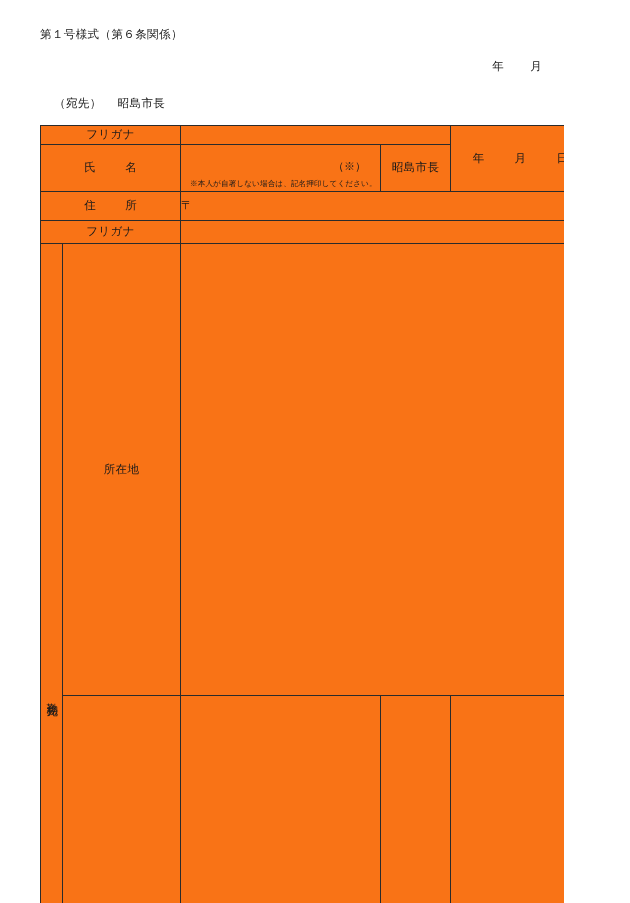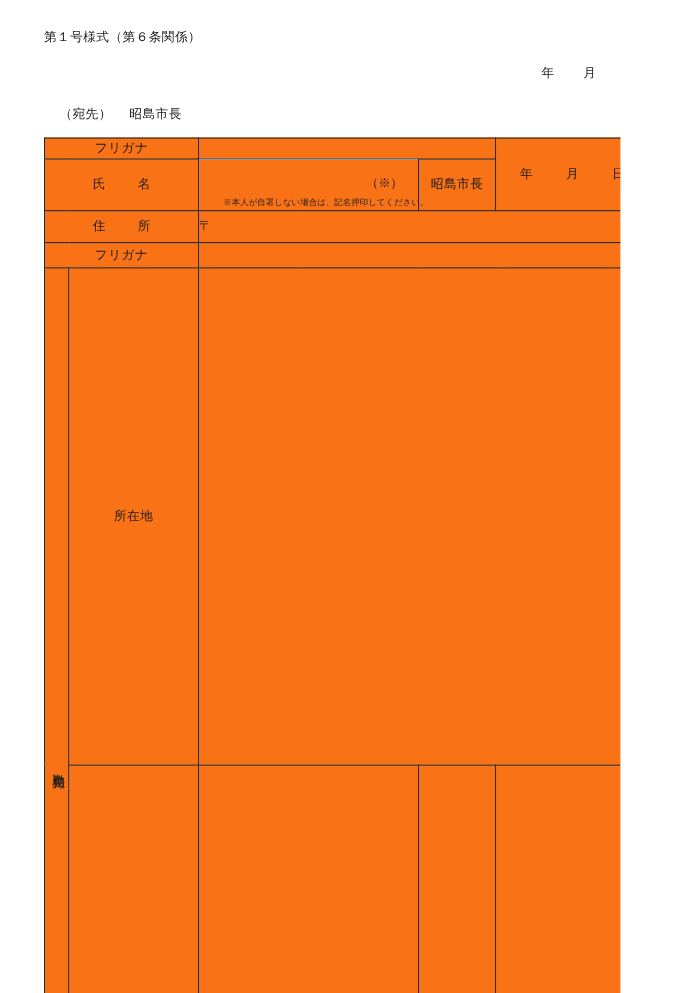--- a/index.html
+++ b/index.html
@@ -110,21 +110,21 @@
     height: 46px;
   }
   .name-cell .star {
     position: absolute;
     right: 14px;
     bottom: 17px;
     font-size: 11px;
   }
   .name-cell .note {
     position: absolute;
-    left: 22px;
+    left: 9px;
     bottom: 2px;
     font-size: 7.6px;
     letter-spacing: .1px;
     white-space: nowrap;
   }
 
   .ymd-cell {
     text-align: center;
     letter-spacing: .4px;
     padding: 0 8px;

